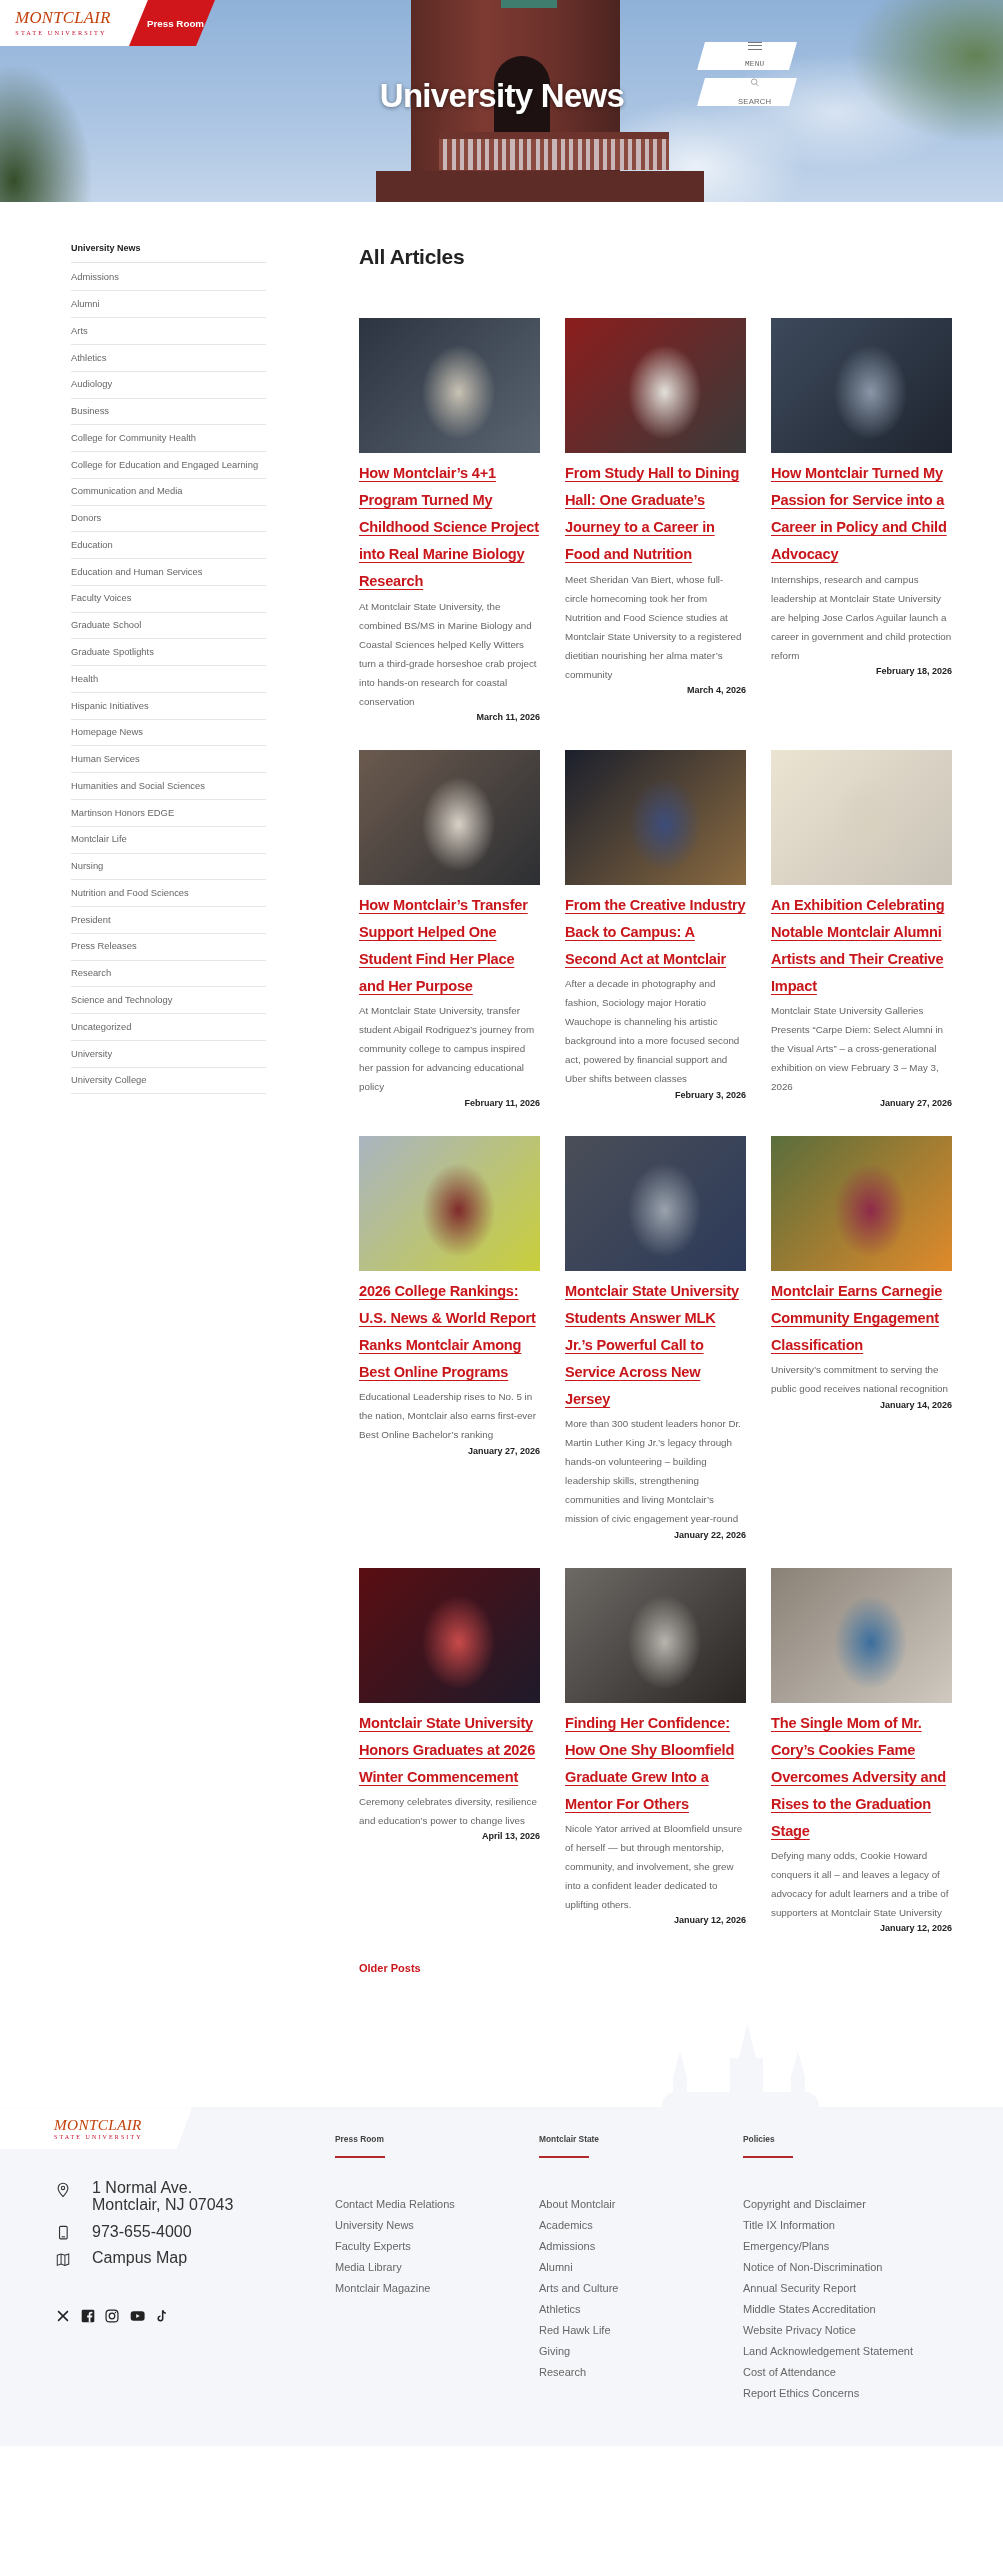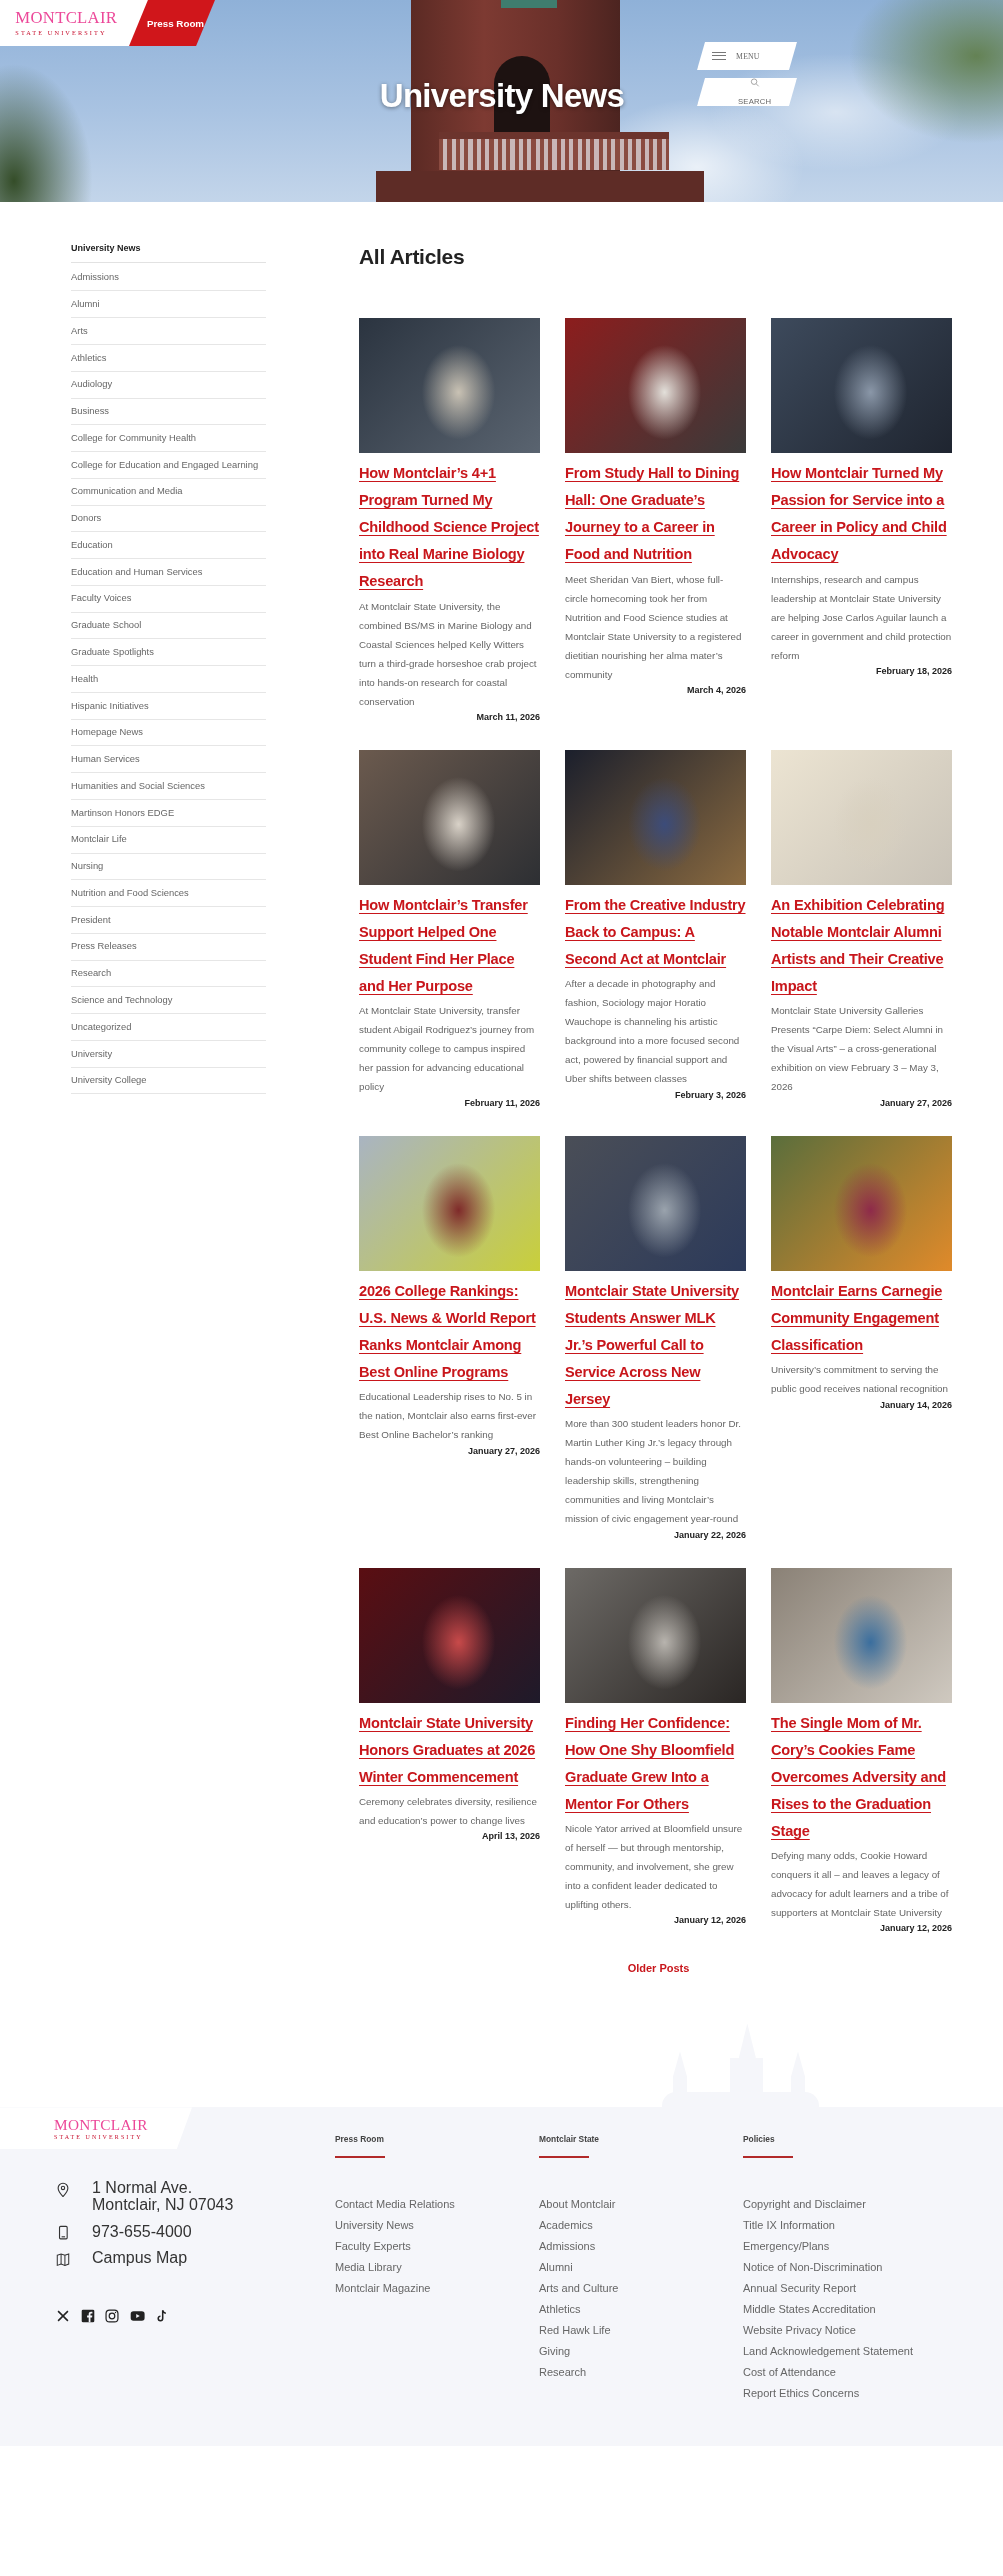--- a/index.html
+++ b/index.html
@@ -18,21 +18,21 @@
   .tower { position: absolute; left: 348px; top: 0; width: 362px; height: 202px; }
   .tower .body { position: absolute; left: 63px; top: 0; width: 209px; height: 202px; background: linear-gradient(90deg,#5b2a24,#7d3a32 35%,#6a302a 70%,#4c2420); }
   .tower .roof { position: absolute; left: 153px; top: 0; width: 56px; height: 8.4px; background: #3f7d6e; }
   .tower .arch { position: absolute; left: 146px; top: 56px; width: 56px; height: 84px; background: #1d1211; border-radius: 28px 28px 0 0; }
   .tower .rail { position: absolute; left: 91px; top: 132px; width: 230px; height: 38px;
     background: repeating-linear-gradient(90deg,#8a4a40 0 4.2px,#c9b6b8 4.2px 8.4px); border-top: 7px solid #6c342d; }
   .tower .ledge { position: absolute; left: 28px; top: 171px; width: 328px; height: 31px; background: #5e2c26; }
 
   .brand-bar { position: absolute; left: 0; top: 0; height: 46px; display: flex; z-index: 3; }
   .brand-logo { background: #fff; width: 153px; height: 46px; display: flex; flex-direction: column; justify-content: center; padding-left: 15.3px; }
-  .logo-main { font-family: "Liberation Serif", serif; color: #ec4899; font-size: 16.7px; letter-spacing: 0.3px; line-height: 1; }
+  .logo-main { font-family: "Liberation Serif", serif; color: #c2410c; font-size: 16.7px; letter-spacing: 0.3px; line-height: 1; font-style: italic; }
   .logo-sub { font-family: "Liberation Serif", serif; color: #c8102e; font-size: 6.3px; letter-spacing: 2.1px; margin-top: 2.1px; }
   .press-room-tab { background: #d0161b; color: #fff; font-weight: bold; font-size: 9.8px; height: 46px; width: 86px; display: flex; align-items: center; justify-content: center;
     clip-path: polygon(22% 0, 100% 0, 78% 100%, 0 100%); margin-left: -24px; padding-left: 7px; }
 
   .hero-title { position: absolute; left: 0; right: 0; top: 77px; text-align: center; color: #fff; font-size: 33px; letter-spacing: -0.7px; text-shadow: 0 1.4px 4.2px rgba(0,0,0,.45); z-index: 2; }
 
   .hero-btn { position: absolute; left: 697px; width: 100px; height: 28px; background: #fff; display: flex; align-items: center; gap: 9.8px; padding-left: 15.3px;
     clip-path: polygon(8% 0, 100% 0, 92% 100%, 0 100%); font-size: 7.7px; color: #666; letter-spacing: 0.2px; z-index: 3; box-shadow: 0 1.4px 2.8px rgba(0,0,0,.2); }
   .hero-btn.menu { top: 42px; }
   .hero-btn.search { top: 78px; flex-direction: column; }
@@ -48,21 +48,21 @@
 
   .content { margin-left: 93px; width: 599px; }
   .page-title { font-size: 21px; font-weight: bold; color: #222; margin-top: 15.3px; margin-bottom: 49px; letter-spacing: -0.3px; }
 
   .grid { display: grid; grid-template-columns: 181px 181px 181px; column-gap: 25px; row-gap: 28px; }
   .card-img { width: 181px; height: 135px; display: block; }
   .card-title { display: block; margin-top: 7px; font-size: 14.6px; line-height: 27px; font-weight: bold; color: #c8161b; text-decoration: underline; text-underline-offset: 2.8px; letter-spacing: -0.2px; }
   .card-excerpt { font-size: 9.8px; line-height: 19px; color: #666; margin-top: 1.4px; }
   .card-date { font-size: 9px; font-weight: bold; color: #222; margin-top: 1.4px; text-align: right; }
 
-  .older-posts { display: block; text-align: center; color: #c8161b; font-weight: bold; font-size: 11px; margin: 29px 0 0; padding-right: 0; }
+  .older-posts { display: block; color: #c8161b; font-weight: bold; font-size: 11px; margin: 29px 0 0; padding-right: 0; }
 
   
   .skyline { position: relative; height: 98px; margin-top: 35px; }
   .spire { position: absolute; bottom: 0; background: #f5f6fa; }
   .footer { background: #f5f6fa; padding-bottom: 42px; position: relative; }
   .footer-logo-box { position: absolute; left: 0; top: 0px; width: 192px; height: 42px; background: #fff; clip-path: polygon(0 0, 100% 0, 92% 100%, 0 100%); display: flex; flex-direction: column; justify-content: center; padding-left: 54px; }
   .footer-inner { display: flex; padding-top: 0; }
   .footer-left { width: 335px; padding-left: 56px; padding-top: 73px; }
   .contact-row { display: flex; gap: 22px; font-size: 16px; color: #333; line-height: 16.7px; margin-bottom: 9.8px; align-items: flex-start; }
   .contact-row svg { flex: 0 0 14px; margin-top: 1.4px; }
@@ -88,21 +88,21 @@
   <div class="brand-bar">
     <a class="brand-logo">
       <span class="logo-main">MONTCLAIR</span>
       <span class="logo-sub">STATE UNIVERSITY</span>
     </a>
     <a class="press-room-tab">Press Room</a>
   </div>
 
   <h1 class="hero-title">University News</h1>
 
-  <button class="hero-btn menu" style="border:none;font-family:Liberation Serif, serif;">
+  <button class="hero-btn menu" style="border:none;font-family:Liberation Mono, monospace;flex-direction:column;">
     <span class="hamburger"></span>
     <span>MENU</span>
   </button>
   <button class="hero-btn search" style="border:none;font-family:inherit;">
     <svg width="14" height="14" viewBox="0 0 20 20">
         <circle cx="8" cy="8" r="6" fill="none" stroke="#888" stroke-width="1.6"></circle>
         <line x1="12.5" y1="12.5" x2="18" y2="18" stroke="#888" stroke-width="1.6"></line>
       </svg>
     <span>SEARCH</span>
   </button>

